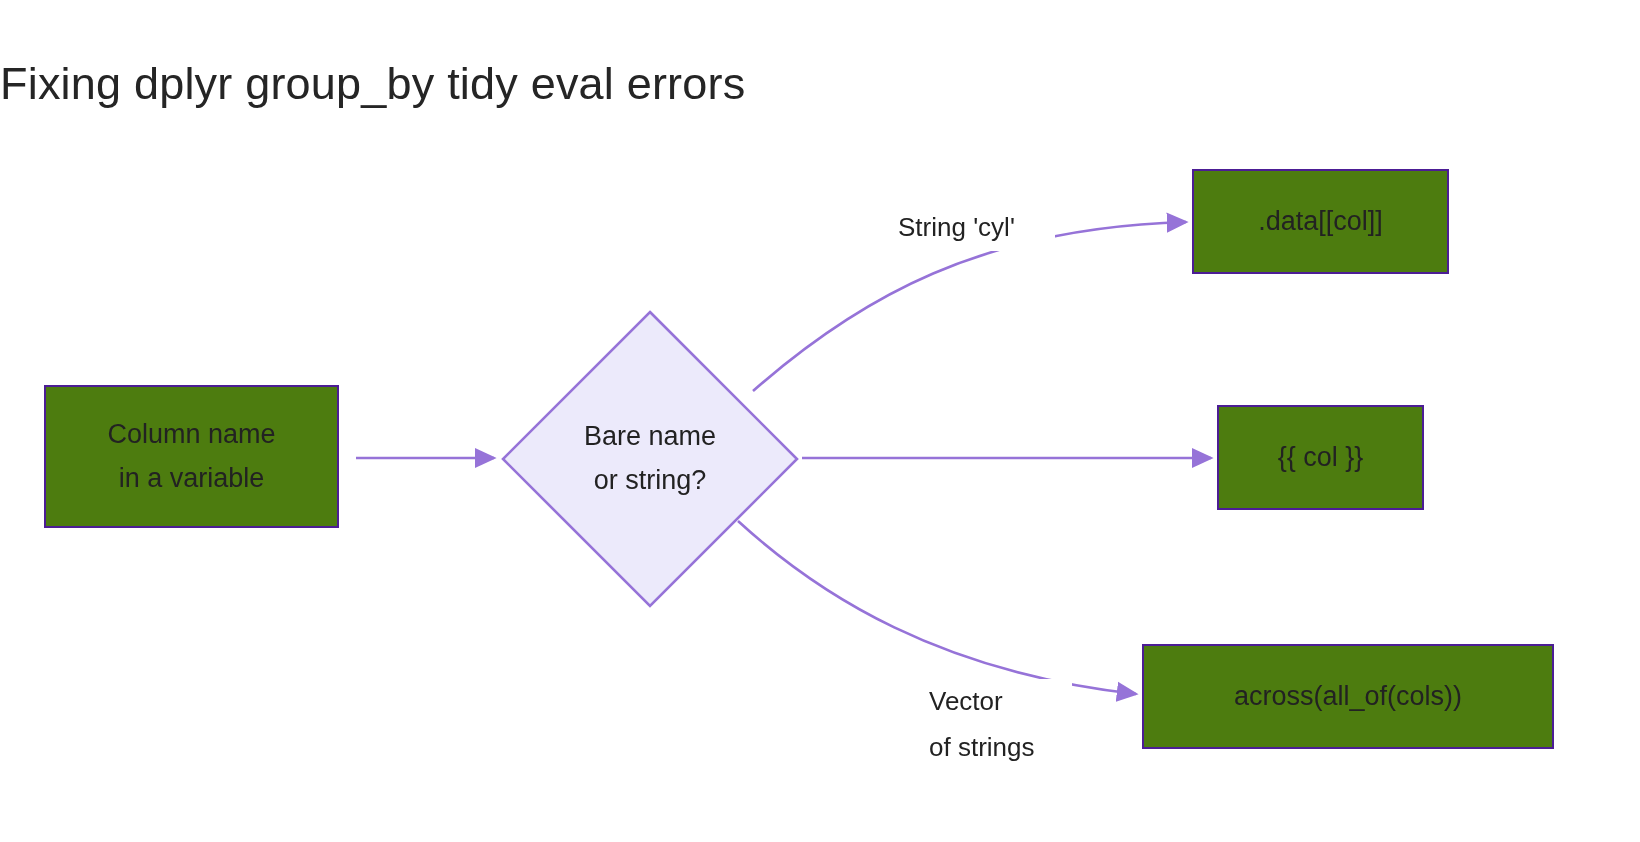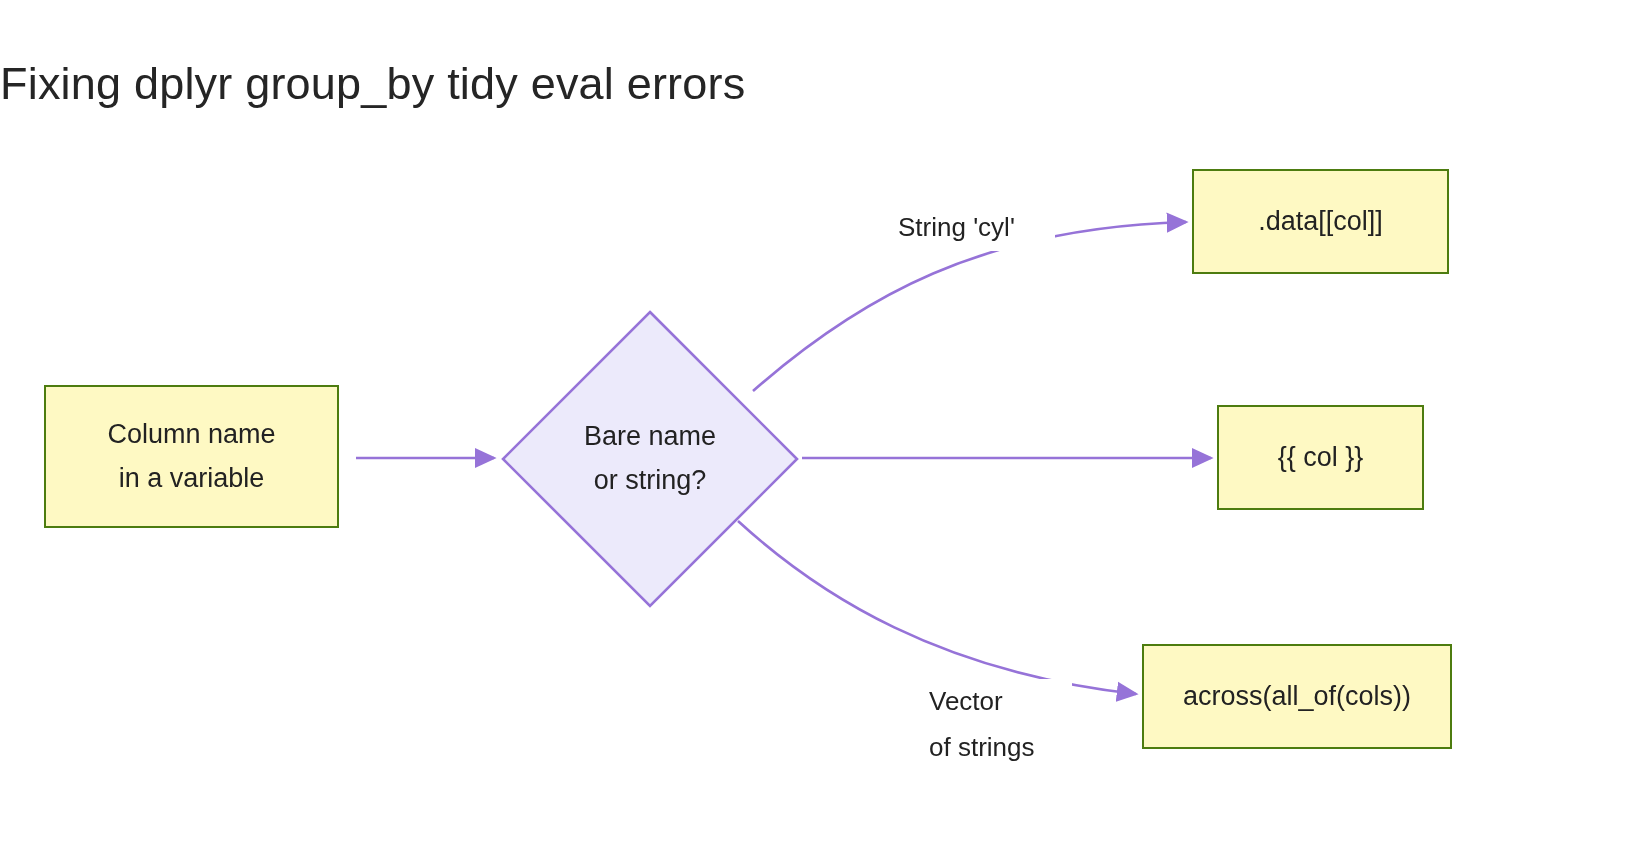--- a/index.html
+++ b/index.html
@@ -20,22 +20,22 @@
   #edges {
     position: absolute;
     left: 0;
     top: 0;
     width: 1640px;
     height: 842px;
   }
   .node {
     position: absolute;
     box-sizing: border-box;
-    background: #fef9c3;
-    border: 2px solid #4d7c0f;
+    background: #4d7c0f;
+    border: 2px solid #4c1d95;
     display: flex;
     align-items: center;
     justify-content: center;
     text-align: center;
     color: #222222;
     font-size: 27px;
     line-height: 1.62;
     white-space: pre-line;
     z-index: 3;
   }
@@ -73,21 +73,21 @@
     position: relative;
     z-index: 2;
     font-size: 27px;
     line-height: 1.62;
     text-align: center;
     white-space: pre-line;
     color: #222222;
   }
   #node-data    { left: 1192px; top: 169px; width: 257px; height: 105px; }
   #node-curly   { left: 1217px; top: 405px; width: 207px; height: 105px; text-align: right; }
-  #node-across  { left: 1142px; top: 644px; width: 310px; height: 105px; }
+  #node-across  { left: 1142px; top: 644px; width: 412px; height: 105px; }
 
   
   #label-string   { left: 893px;  top: 205px; width: 152px; }
   #label-bare     { left: 866px;  top: 418px; width: 206px; }
   #label-vector   { left: 924px;  top: 650px; width: 138px; margin-top: 29px; }
 </style>
 </head>
 <body>
 
 <div id="canvas">

